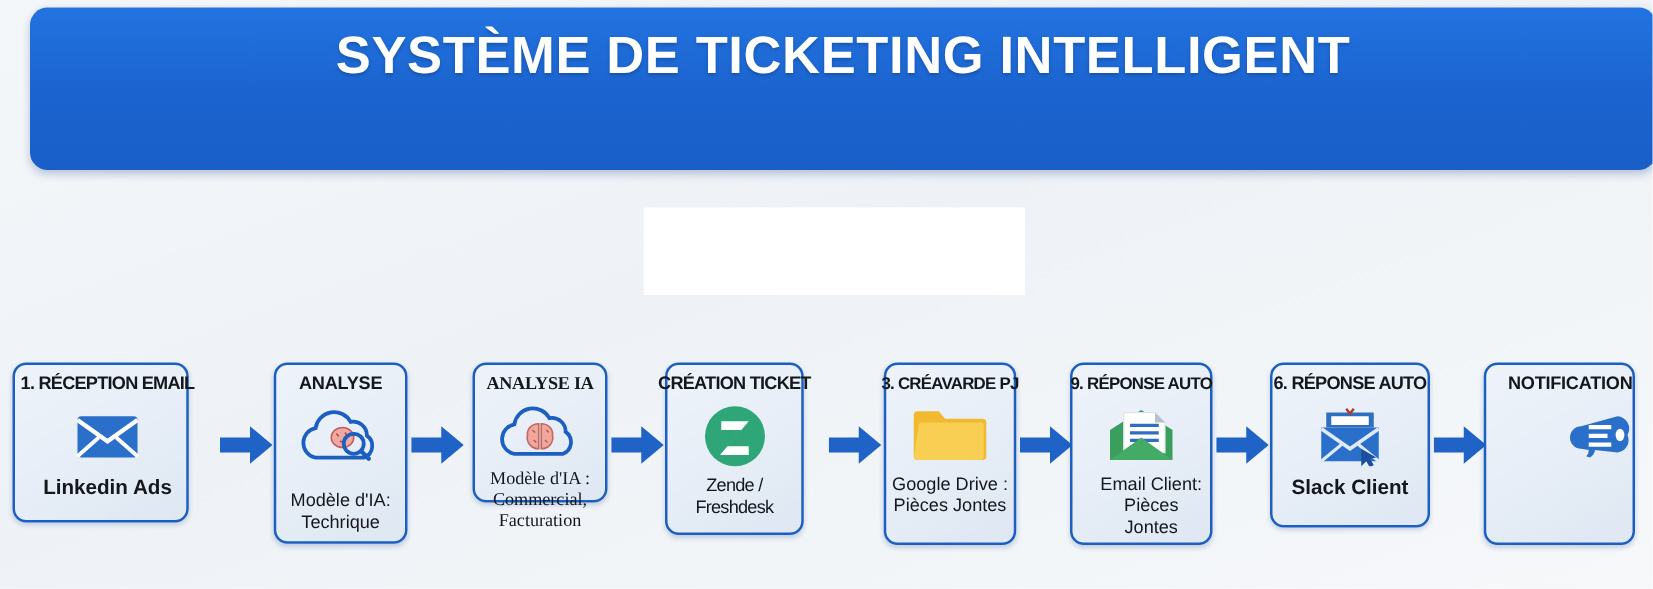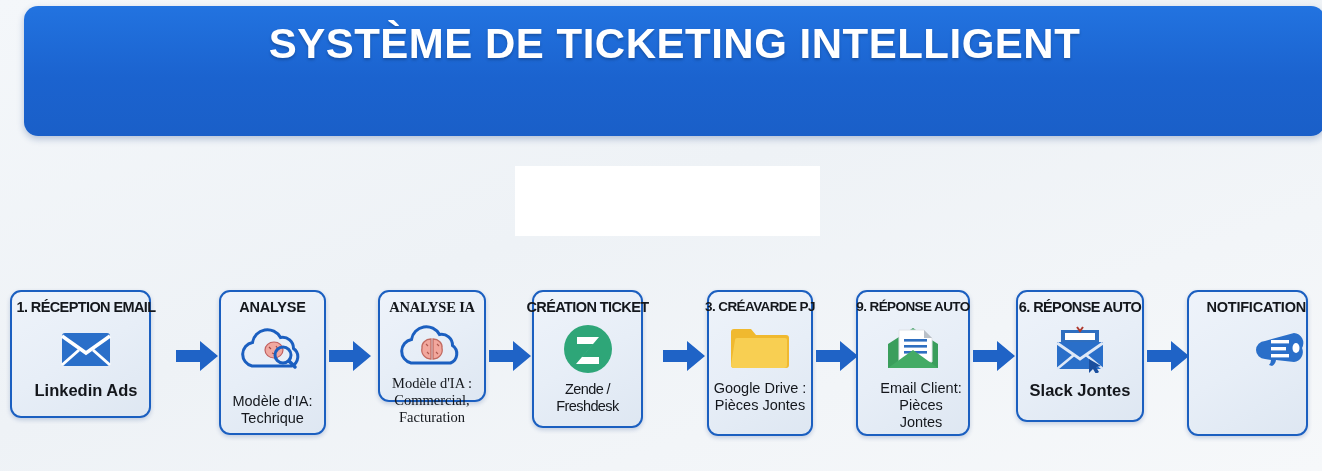--- a/index.html
+++ b/index.html
@@ -244,21 +244,21 @@
       <svg width="56" height="48" viewBox="0 0 56 48">
         <rect x="9" y="5" width="38" height="12" fill="#2f6fc0"></rect>
         <rect x="13" y="8" width="30" height="7" fill="#ffffff"></rect>
         <path d="M25 2 l3 4 l3 -4" stroke="#b03a2e" stroke-width="2" fill="none"></path>
         <path d="M5 17 H51 V44 H5 Z" fill="#2a6fc9"></path>
         <path d="M5 18 L28 34 L51 18" fill="none" stroke="#dfe9f7" stroke-width="3"></path>
         <path d="M5 44 L22 30 M51 44 L34 30" stroke="#dfe9f7" stroke-width="2.5" fill="none"></path>
         <path d="M37 34 L37 48 L41 44 L44 49 L47 47 L44 42 L49 41 Z" fill="#1b4f9e"></path>
       </svg>
     </div>
-    <div class="node-sub bold">Slack Jontes</div>
+    <div class="node-sub bold">Slack Client</div>
   </div>
 
   <div class="arrow" style="left:1147px;">
     <svg width="42" height="32" viewBox="0 0 42 32">
       <path d="M0 10 H24 V1 L42 16 L24 31 V22 H0 Z" fill="#1f63c6"></path>
     </svg>
   </div>
 
   <div class="node" style="left:1187px; top:4px; width:121px; height:146px;align-items:flex-end;">
     <div class="node-title">NOTIFICATION</div>

